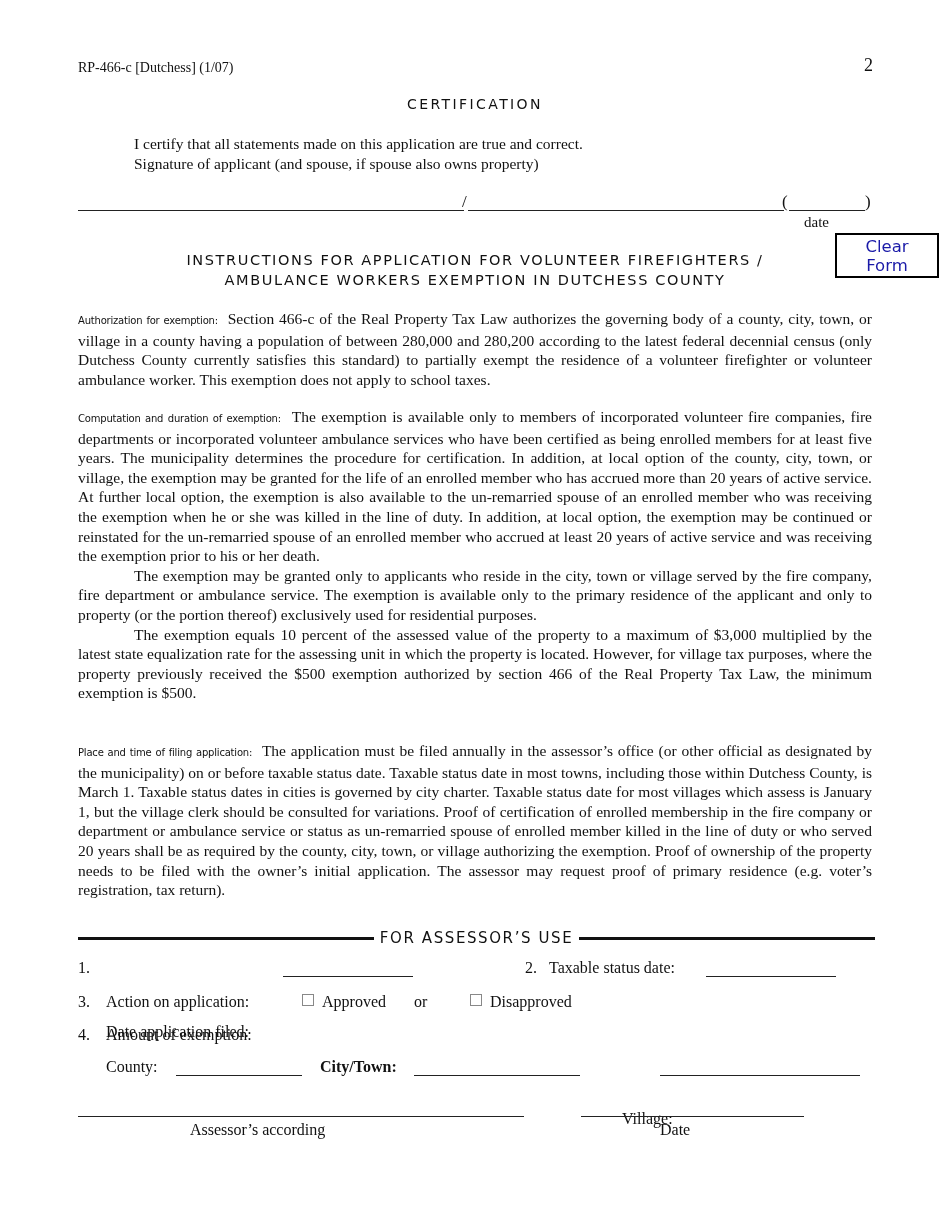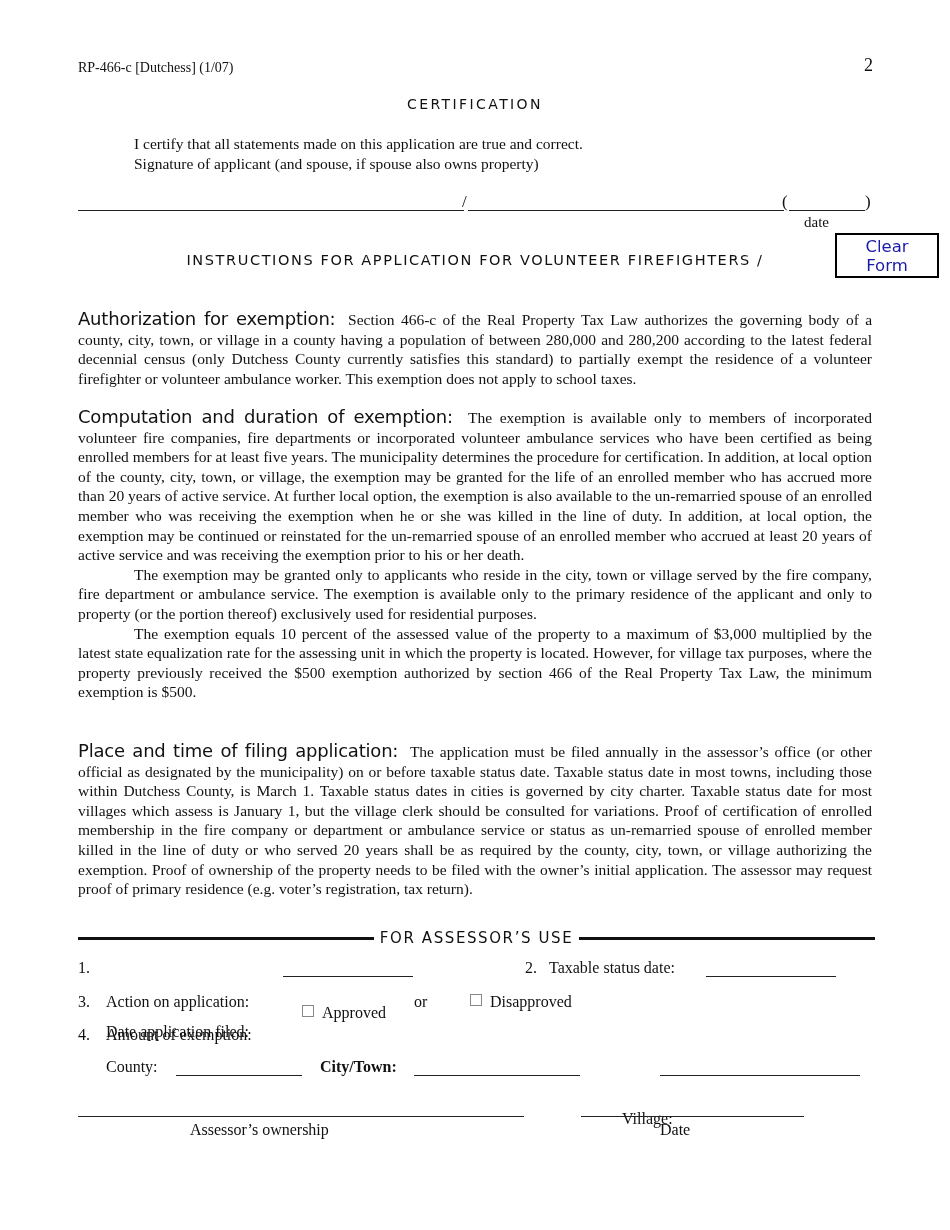--- a/index.html
+++ b/index.html
@@ -19,21 +19,21 @@
     .date-label { left: 804px; top: 213px; font-size: 15px; }
     .instr-title { left: 120px; width: 710px; top: 250px; text-align: center; font-size: 14.5px; letter-spacing: 1.6px; line-height: 20px; }
     .clear-btn {
       left: 835px; top: 233px; width: 104px; height: 45px; border: 2px solid #000;
       background: #fff; color: #1a1aa8; font-family: "DejaVu Sans", sans-serif; font-size: 16.5px;
       display: flex; align-items: center; justify-content: center; box-sizing: border-box; cursor: pointer;
       padding: 8px;
     }
     .para { left: 78px; width: 794px; text-align: justify; }
     .para p { margin: 0; }
-    .para .heading { font-family: "DejaVu Sans", sans-serif; font-size: 18px; letter-spacing: -0.2px; }
+    .para .heading { font-family: "DejaVu Sans", sans-serif; font-size: 10px; letter-spacing: -0.2px; }
     .indent { text-indent: 56px; }
     .assess-bar { left: 78px; width: 797px; top: 928px; height: 20px; display: flex; align-items: center; }
     .assess-bar .rule { flex: 1; height: 3px; background: #111; }
     .assess-bar .label { padding: 0 6px; font-family: "DejaVu Sans", sans-serif; font-size: 15px; letter-spacing: 1.6px; }
     .row { font-size: 16px; }
     .cbox { display: inline-block; width: 10px; height: 10px; border: 1px solid #888; vertical-align: 1px; margin-right: 8px; }
   </style>
 </head>
 <body>
 
@@ -49,20 +49,21 @@
 <div class="sigline" style="left:78px; top:210px; width:386px;"></div>
 <div class="abs serif glyph" style="left:462px; top:192px;">/</div>
 <div class="sigline" style="left:468px; top:210px; width:316px;"></div>
 <div class="abs serif glyph" style="left:782px; top:192px;">(</div>
 <div class="sigline" style="left:789px; top:210px; width:76px;"></div>
 <div class="abs serif glyph" style="left:865px; top:192px;">)</div>
 <div class="abs serif date-label">date</div>
 
 <div class="abs sans instr-title">
   <div>INSTRUCTIONS FOR APPLICATION FOR VOLUNTEER FIREFIGHTERS /</div>
+  <div>AMBULANCE WORKERS EXEMPTION IN DUTCHESS COUNTY</div>
 </div>
 <button class="abs clear-btn">Clear Form</button>
 
 <div class="abs serif para" style="top:309px;">
   <p><span class="heading">Authorization for exemption:</span>&nbsp;&nbsp;<span>Section 466-c of the Real Property Tax Law authorizes the governing body of a county, city, town, or village in a county having a population of between 280,000 and 280,200 according to the latest federal decennial census (only Dutchess County currently satisfies this standard) to partially exempt the residence of a volunteer firefighter or volunteer ambulance worker. This exemption does not apply to school taxes.</span></p>
 </div>
 
 <div class="abs serif para" style="top:407px;">
   <p><span class="heading">Computation and duration of exemption:</span>&nbsp;&nbsp;<span>The exemption is available only to members of incorporated volunteer fire companies, fire departments or incorporated volunteer ambulance services who have been certified as being enrolled members for at least five years. The municipality determines the procedure for certification. In addition, at local option of the county, city, town, or village, the exemption may be granted for the life of an enrolled member who has accrued more than 20 years of active service. At further local option, the exemption is also available to the un-remarried spouse of an enrolled member who was receiving the exemption when he or she was killed in the line of duty. In addition, at local option, the exemption may be continued or reinstated for the un-remarried spouse of an enrolled member who accrued at least 20 years of active service and was receiving the exemption prior to his or her death.</span></p>
   <p class="indent">The exemption may be granted only to applicants who reside in the city, town or village served by the fire company, fire department or ambulance service. The exemption is available only to the primary residence of the applicant and only to property (or the portion thereof) exclusively used for residential purposes.</p>
@@ -82,34 +83,34 @@
 <div class="abs serif row" style="left:78px; top:958px;">1.</div>
 <div class="abs serif row" style="left:106px; top:986px;margin-top:36px;">Date application filed:</div>
 <div class="sigline" style="left:283px; top:976px; width:130px;"></div>
 
 <div class="abs serif row" style="left:525px; top:958px;">2.</div>
 <div class="abs serif row" style="left:549px; top:958px;text-align:right;">Taxable status date:</div>
 <div class="sigline" style="left:706px; top:976px; width:130px;"></div>
 
 <div class="abs serif row" style="left:78px; top:992px;">3.</div>
 <div class="abs serif row" style="left:106px; top:992px;">Action on application:</div>
-<div class="abs serif row" style="left:302px; top:992px;margin-top:11px;">
+<div class="abs serif row" style="left:302px; top:992px;">
   <span class="cbox"></span><span>Approved</span>
 </div>
 <div class="abs serif row" style="left:414px; top:992px;">or</div>
 <div class="abs serif row" style="left:470px; top:992px;">
   <span class="cbox"></span><span>Disapproved</span>
 </div>
 
 <div class="abs serif row" style="left:78px; top:1025px;">4.</div>
 <div class="abs serif row" style="left:106px; top:1025px;">Amount of exemption:</div>
 
 <div class="abs serif row" style="left:106px; top:1057px;">County:</div>
 <div class="sigline" style="left:176px; top:1075px; width:126px;"></div>
 <div class="abs serif row" style="left:320px; top:1057px;font-weight:bold;">City/Town:</div>
 <div class="sigline" style="left:414px; top:1075px; width:166px;"></div>
 <div class="abs serif row" style="left:590px; top:1109px;margin-left:32px;">Village:</div>
 <div class="sigline" style="left:660px; top:1075px; width:200px;"></div>
 
 <div class="sigline" style="left:78px; top:1116px; width:446px;"></div>
-<div class="abs serif row" style="left:190px; top:1120px;">Assessor’s ownership</div>
+<div class="abs serif row" style="left:190px; top:1120px;">Assessor’s according</div>
 <div class="sigline" style="left:581px; top:1116px; width:223px;"></div>
 <div class="abs serif row" style="left:660px; top:1120px;">Date</div>
 
 </body></html>

